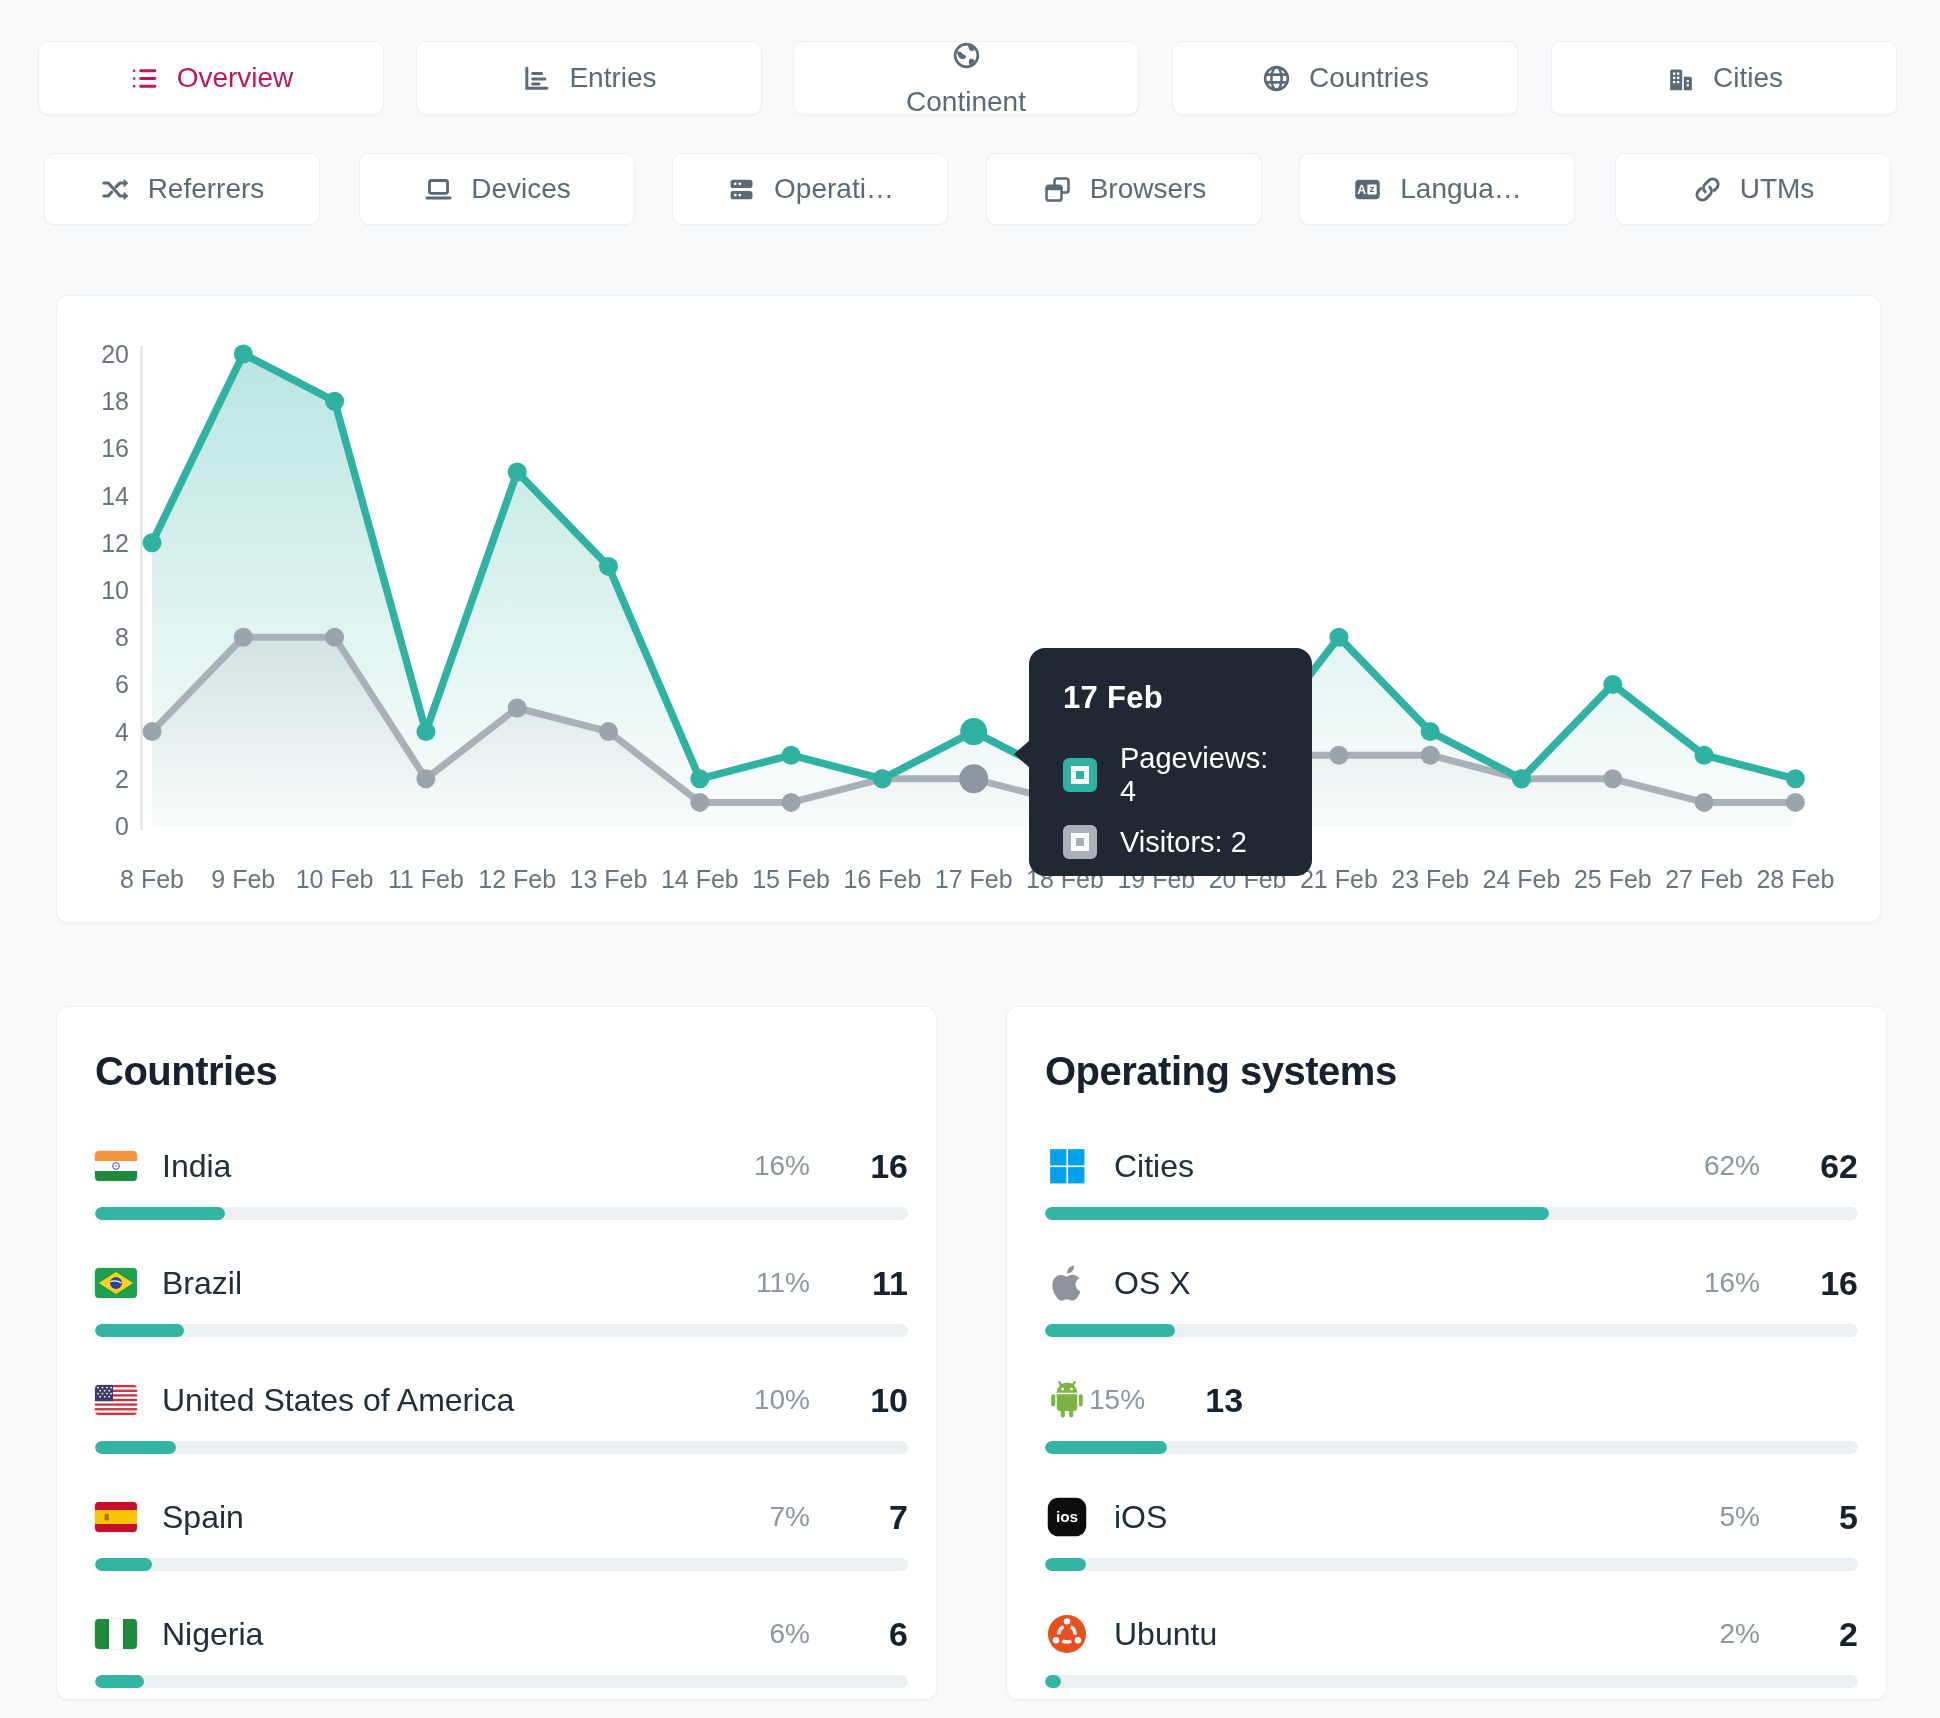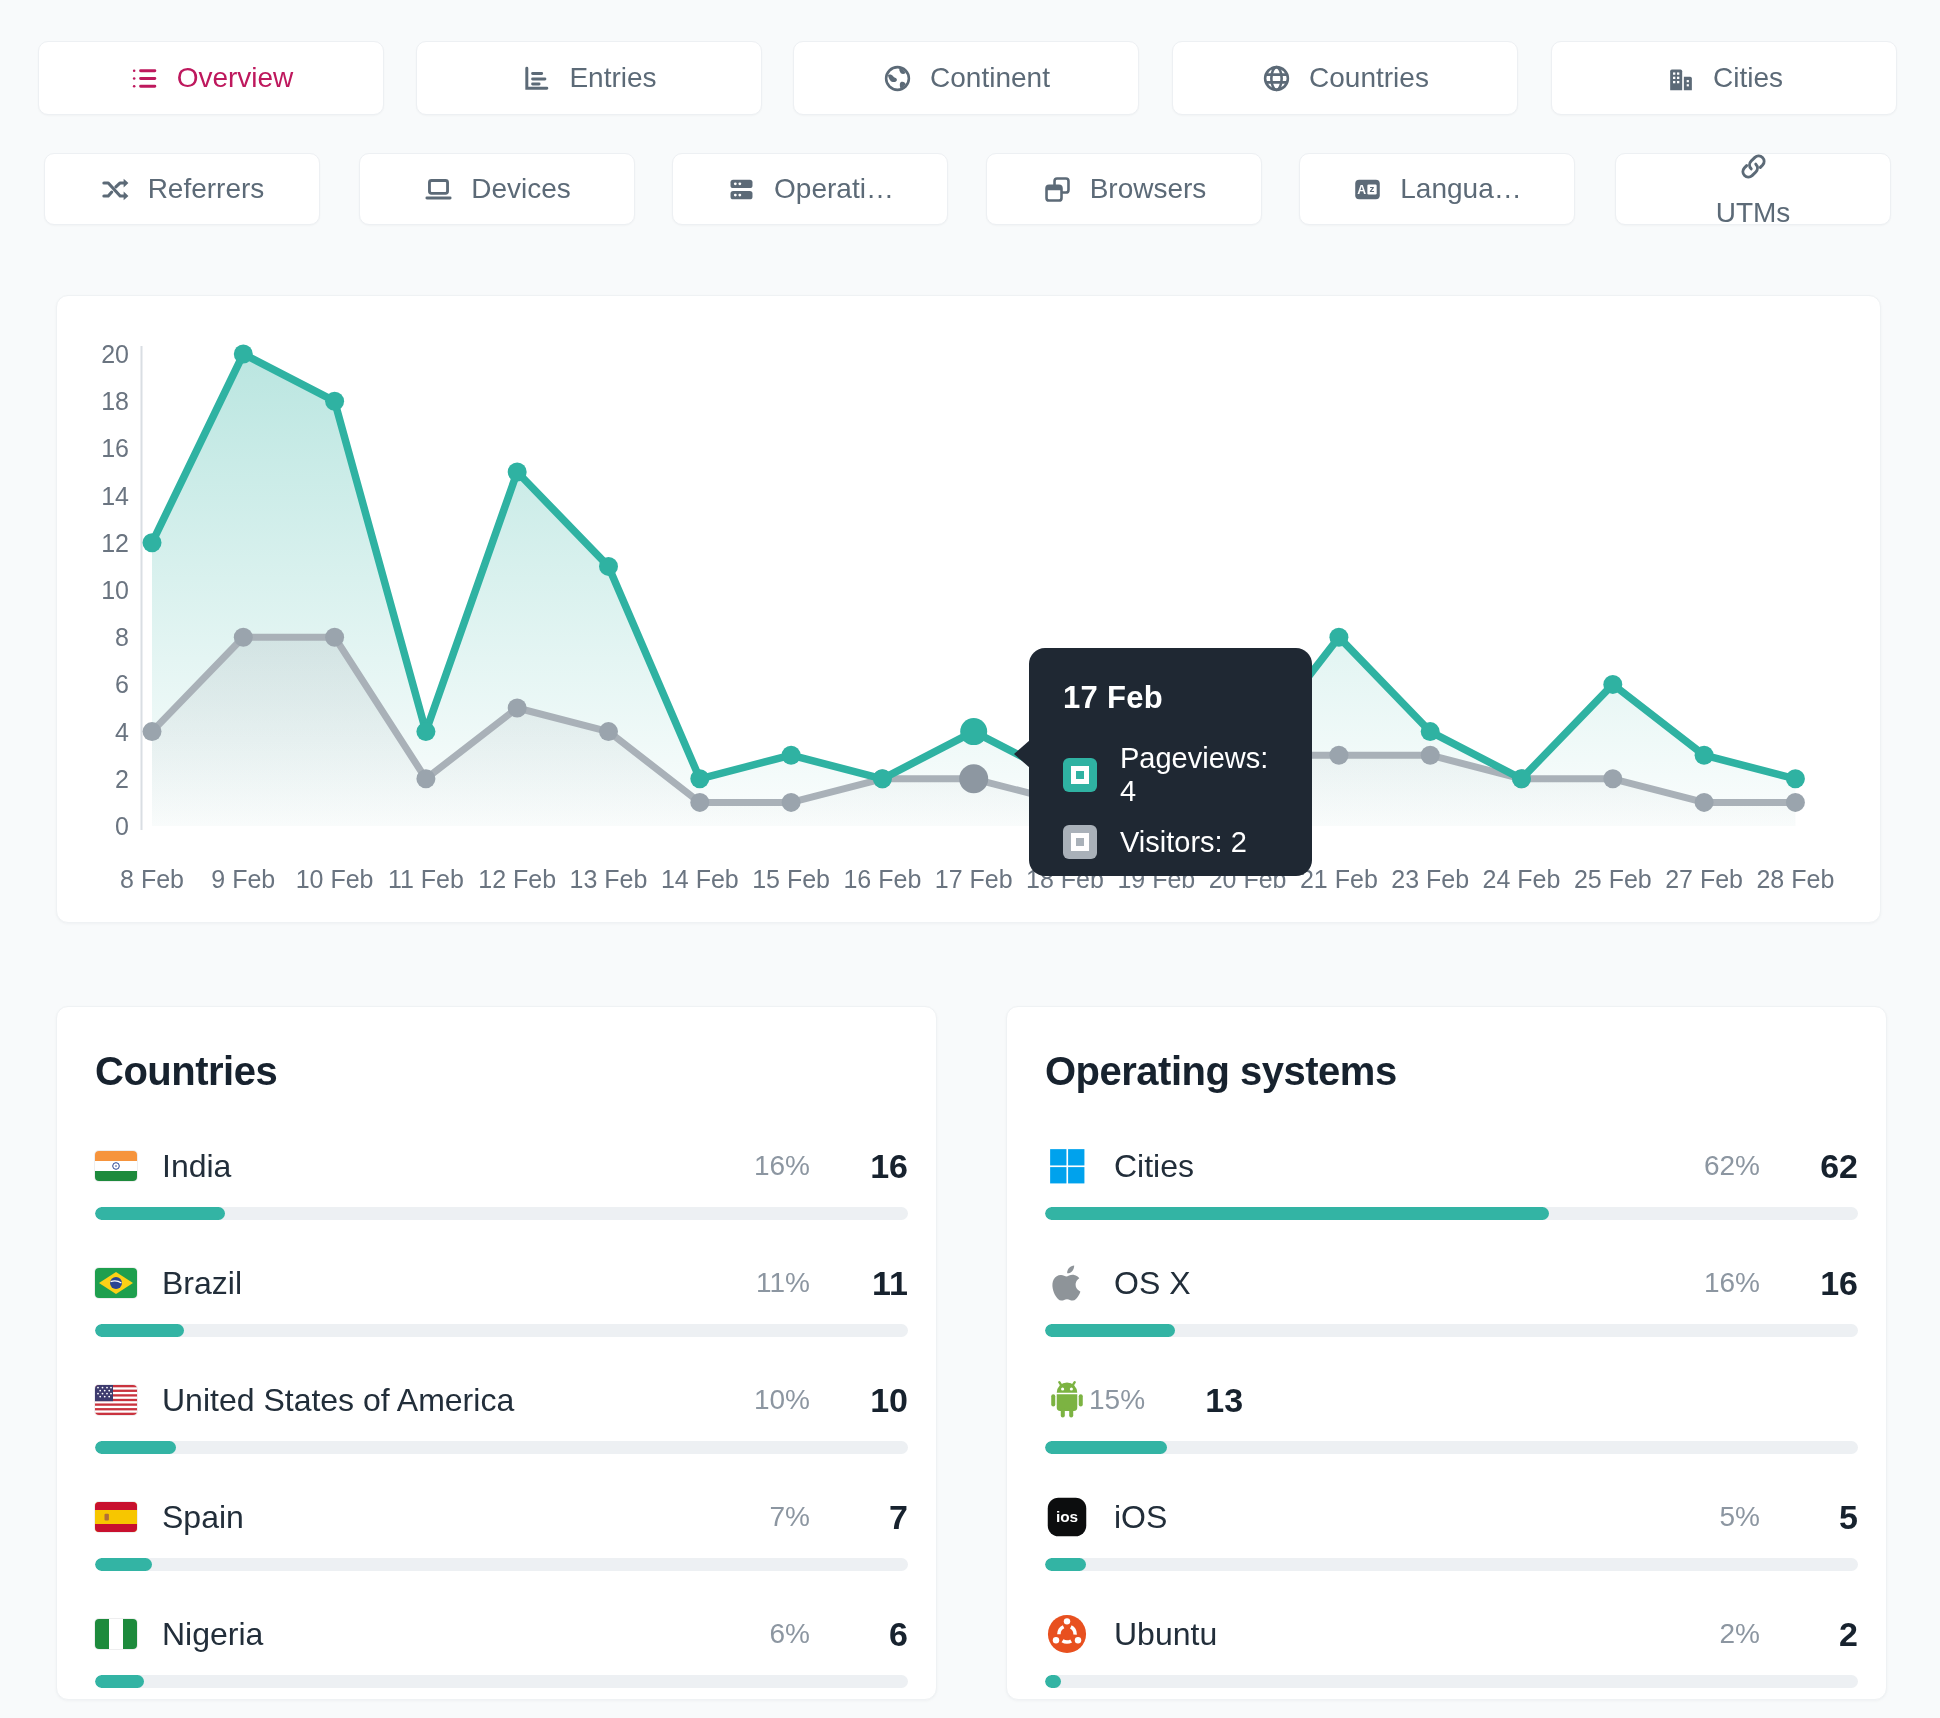--- a/index.html
+++ b/index.html
@@ -77,21 +77,21 @@
     </button>
     <button class="tab" style="left: 416px; top: 41px; width: 346px; height: 74px;">
       <span class="ticon">
         <svg viewBox="0 0 24 24" fill="none" stroke="currentColor" stroke-width="2.3" stroke-linecap="round">
           <path d="M4.5 4v15.5H20"></path>
           <path d="M9 8.2h7M9 12.4h9.5M9 16.2h5"></path>
         </svg>
       </span>
       <span class="tlabel">Entries</span>
     </button>
-    <button class="tab" style="left: 793px; top: 41px; width: 346px; height: 74px;">
+    <button class="tab" style="left: 793px; top: 41px; width: 346px; height: 74px; flex-direction: column;">
       <span class="ticon">
         <svg viewBox="0 0 24 24" fill="none">
           <circle cx="12" cy="12" r="8.8" stroke="currentColor" stroke-width="2"></circle>
           <path fill="currentColor" d="M4.6 9.2c1.6-.6 3.2-.2 4 1.1.8 1.2 2.5 1 2.9 2.3.4 1.3-1 2.2-2.3 2.2-2.3 0-3.9-2-4.6-5.6z"></path>
           <path fill="currentColor" d="M13.6 3.9c2 .6 3.7 2 4.6 3.9-1 .9-2.6 1-3.6.1-.9-.9-1.6-2.6-1-4z"></path>
           <path fill="currentColor" d="M15 14.6c1.6-.5 3 .4 3.3 1.9-.8 1.5-2.3 2.7-4 3.2-.6-1.7-.9-4.5.7-5.1z"></path>
         </svg>
       </span>
       <span class="tlabel">Continent</span>
     </button>
@@ -174,21 +174,21 @@
       <span class="ticon">
         <svg viewBox="0 0 24 24">
           <rect x="2.5" y="4.5" width="19" height="15" rx="3" fill="currentColor"></rect>
           <text x="7.4" y="15.6" font-size="9.5" font-weight="700" fill="#fff" text-anchor="middle" font-family="inherit">A</text>
           <rect x="11.9" y="8.1" width="7.2" height="7.8" rx="1" fill="#fff"></rect>
           <text x="15.5" y="14.2" font-size="7.6" font-weight="700" fill="currentColor" text-anchor="middle" font-family="inherit">z</text>
         </svg>
       </span>
       <span class="tlabel">Langua…</span>
     </button>
-    <button class="tab" style="left: 1615px; top: 153px; width: 276px; height: 72px; flex-direction: column;">
+    <button class="tab" style="left: 1615px; top: 153px; width: 276px; height: 72px;">
       <span class="ticon">
         <svg viewBox="0 0 24 24" fill="none" stroke="currentColor" stroke-width="2.3" stroke-linecap="round">
           <path d="M10.2 13.8a4.25 4.25 0 010-6l2.9-2.9a4.25 4.25 0 016 6l-1.8 1.8"></path>
           <path d="M13.8 10.2a4.25 4.25 0 010 6l-2.9 2.9a4.25 4.25 0 01-6-6l1.8-1.8"></path>
         </svg>
       </span>
       <span class="tlabel">UTMs</span>
     </button>
   </nav>
 

